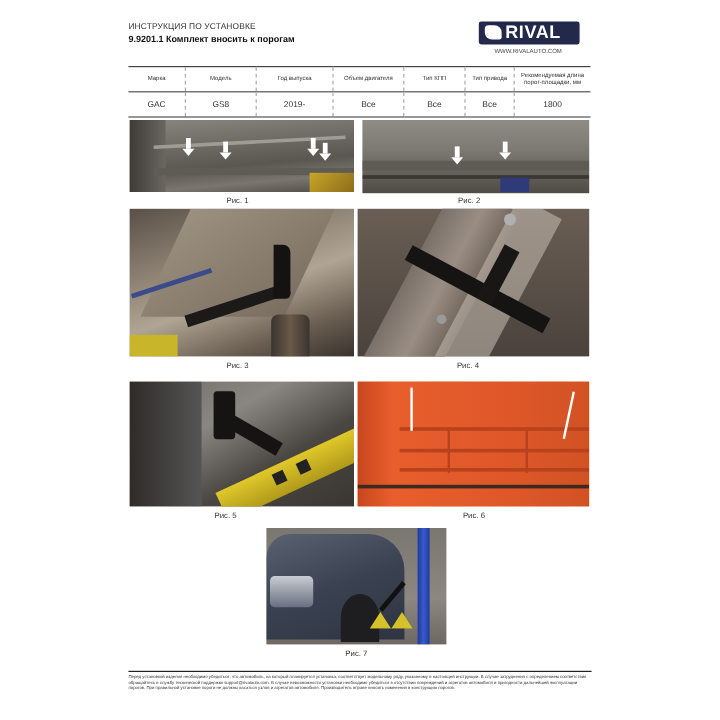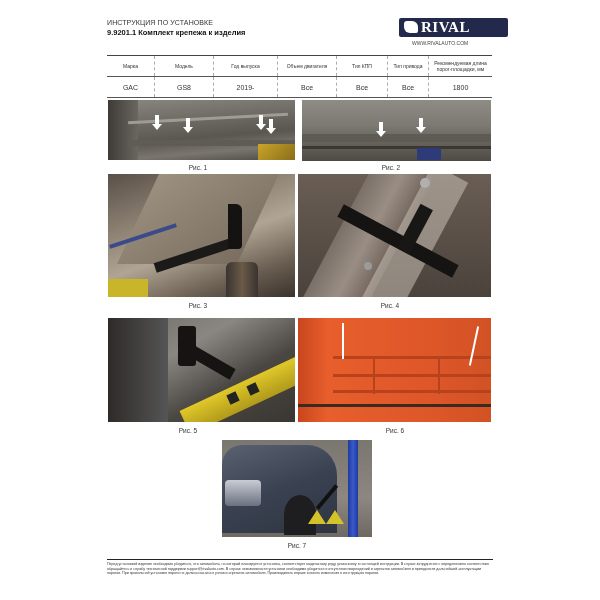--- a/index.html
+++ b/index.html
@@ -1,40 +1,40 @@
 <!DOCTYPE html>
 <html><head>
 <meta charset="utf-8">
 <style>
   html,body{margin:0;padding:0;background:#fff;}
   body{width:600px;height:600px;position:relative;overflow:hidden;font-family:"Liberation Sans",sans-serif;color:#222;}
   .abs{position:absolute;}
   .title1{left:107px;top:19px;font-size:7px;color:#333;letter-spacing:0.1px;}
   .title2{left:107px;top:28px;font-size:7.5px;font-weight:bold;color:#111;}
-  .logo{left:399px;top:18px;width:109px;height:19px;background:#23294a;border-radius:2px;font-family:Liberation Serif, serif;}
+  .logo{left:399px;top:18px;width:84px;height:19px;background:#23294a;border-radius:2px;}
   .logo .mark{position:absolute;left:5px;top:3px;width:14px;height:12px;background:#fff;border-radius:3px 6px 2px 6px;}
   .logo .txt{position:absolute;left:22px;top:1px;font-size:15px;font-weight:bold;color:#fff;letter-spacing:0.5px;}
   .site{left:412px;top:40px;font-size:5px;color:#444;}
   table.spec{position:absolute;left:107px;top:55px;width:385px;border-collapse:collapse;font-size:5.5px;color:#333;}
   table.spec td{border-left:1px dashed #aaa;text-align:center;padding:0;}
   table.spec td:first-child{border-left:none;}
   table.spec tr.h td{height:20px;border-top:1px solid #444;border-bottom:1px solid #555;font-size:5px;line-height:6px;}
   table.spec tr.v td{height:20px;border-bottom:1px solid #555;font-size:7px;}
   .photo{position:absolute;overflow:hidden;}
   .cap{position:absolute;font-size:6.5px;color:#333;text-align:center;width:80px;}
   .arrow{position:absolute;width:4px;height:9px;background:#fff;}
   .arrow:after{content:"";position:absolute;left:-3px;top:9px;border-left:5px solid transparent;border-right:5px solid transparent;border-top:6px solid #fff;}
   .rule{left:107px;top:559px;width:386px;height:1px;background:#222;}
   .foot{left:107px;top:562px;width:386px;font-size:3.6px;line-height:4.6px;color:#333;}
 </style>
 </head>
 <body>
 
 <div class="abs title1">ИНСТРУКЦИЯ ПО УСТАНОВКЕ</div>
-<div class="abs title2">9.9201.1 Комплект крепежа к изделия</div>
+<div class="abs title2">9.9201.1 Комплект вносить к порогам</div>
 
 <div class="abs logo">
   <div class="mark"></div>
   <div class="txt">RIVAL</div>
 </div>
 <div class="abs site">WWW.RIVALAUTO.COM</div>
 
 <table class="spec">
   <tbody>
       <tr class="h">

